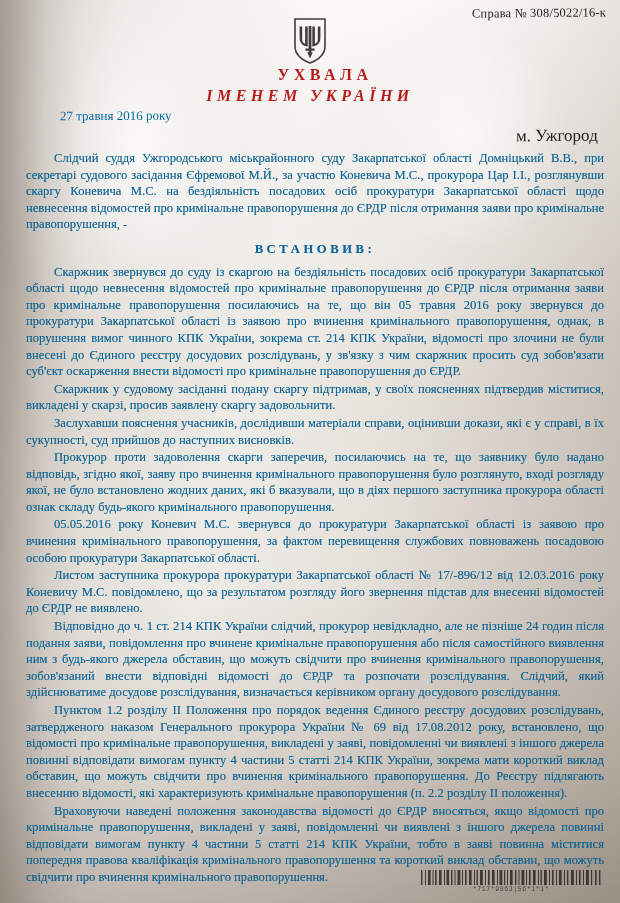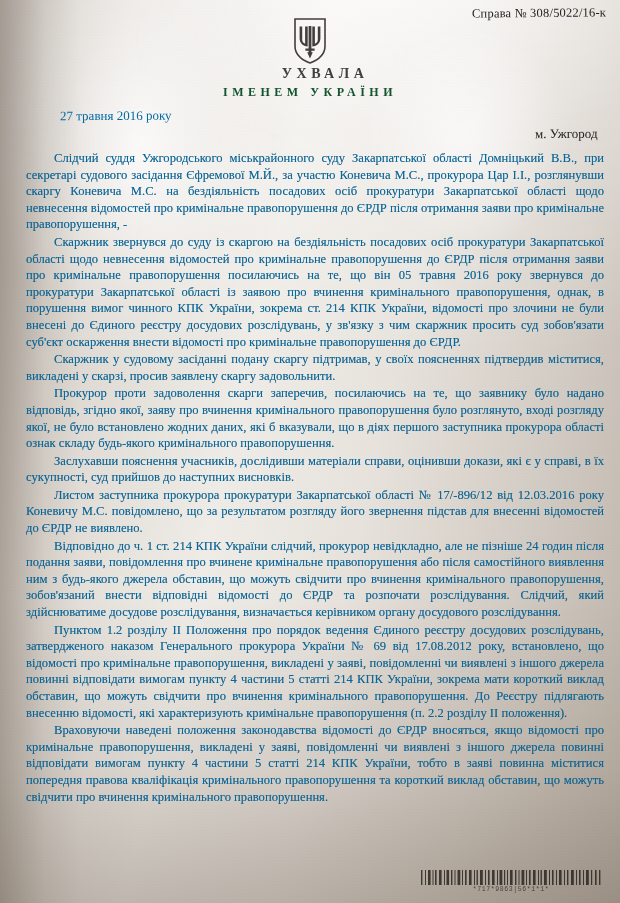--- a/index.html
+++ b/index.html
@@ -106,47 +106,48 @@
   }
 
   #doc-title {
     position: absolute;
     left: 0;
     right: 0;
     top: 66px;
     text-align: center;
   }
   #doc-title .line1 {
-    font-size: 14px;
+    font-size: 16px;
     font-weight: bold;
     letter-spacing: 4.5px;
-    color: #404040;
+    color: #b91c1c;
     margin-left: 30px;
   }
   #doc-title .line2 {
-    font-size: 12px;
+    font-size: 16px;
     font-weight: bold;
     letter-spacing: 4.5px;
     margin-top: 3px;
-    color: #14532d;
+    color: #b91c1c;
+    font-style: italic;
   }
 
   .meta-date {
     position: absolute;
     left: 60px;
     top: 108px;
     font-size: 13px;
     color: #0369a1;
     transform: rotate(-0.25deg);
   }
   .meta-city {
     position: absolute;
     right: 22px;
     top: 126px;
-    font-size: 13px;
+    font-size: 17px;
     color: #24201d;
     transform: rotate(-0.3deg);
   }
 
   #body-text {
     position: absolute;
     left: 26px;
     right: 16px;
     top: 150px;
   }
@@ -221,24 +222,26 @@
     <div id="doc-title">
       <div class="line1">УХВАЛА</div>
       <div class="line2">ІМЕНЕМ УКРАЇНИ</div>
     </div>
 
     <div class="meta-date">27 травня 2016 року</div>
     <div class="meta-city">м. Ужгород</div>
 
     <div id="body-text">
       <p>Слідчий суддя Ужгородського міськрайонного суду Закарпатської області Домніцький В.В., при секретарі судового засідання Єфремової М.Й., за участю Коневича М.С., прокурора Цар І.І., розглянувши скаргу Коневича М.С. на бездіяльність посадових осіб прокуратури Закарпатської області щодо невнесення відомостей про кримінальне правопорушення до ЄРДР після отримання заяви про кримінальне правопорушення, -</p>
+      <p class="section-head">ВСТАНОВИВ:</p>
       <p>Скаржник звернувся до суду із скаргою на бездіяльність посадових осіб прокуратури Закарпатської області щодо невнесення відомостей про кримінальне правопорушення до ЄРДР після отримання заяви про кримінальне правопорушення посилаючись на те, що він 05 травня 2016 року звернувся до прокуратури Закарпатської області із заявою про вчинення кримінального правопорушення, однак, в порушення вимог чинного КПК України, зокрема ст. 214 КПК України, відомості про злочини не були внесені до Єдиного реєстру досудових розслідувань, у зв'язку з чим скаржник просить суд зобов'язати суб'єкт оскарження внести відомості про кримінальне правопорушення до ЄРДР.</p>
       <p>Скаржник у судовому засіданні подану скаргу підтримав, у своїх поясненнях підтвердив міститися, викладені у скарзі, просив заявлену скаргу задовольнити.</p>
+      <p>Заслухавши пояснення учасників, дослідивши матеріали справи, оцінивши докази, які є у справі, в їх сукупності, суд прийшов до наступних висновків.</p>
       <p>Прокурор проти задоволення скарги заперечив, посилаючись на те, що заявнику було надано відповідь, згідно якої, заяву про вчинення кримінального правопорушення було розглянуто, вході розгляду якої, не було встановлено жодних даних, які б вказували, що в діях першого заступника прокурора області ознак складу будь-якого кримінального правопорушення.</p>
-      <p>Заслухавши пояснення учасників, дослідивши матеріали справи, оцінивши докази, які є у справі, в їх сукупності, суд прийшов до наступних висновків.</p>
+      <p>05.05.2016 року Коневич М.С. звернувся до прокуратури Закарпатської області із заявою про вчинення кримінального правопорушення, за фактом перевищення службових повноважень посадовою особою прокуратури Закарпатської області.</p>
       <p>Листом заступника прокурора прокуратури Закарпатської області № 17/-896/12 від 12.03.2016 року Коневичу М.С. повідомлено, що за результатом розгляду його звернення підстав для внесенні відомостей до ЄРДР не виявлено.</p>
       <p>Відповідно до ч. 1 ст. 214 КПК України слідчий, прокурор невідкладно, але не пізніше 24 годин після подання заяви, повідомлення про вчинене кримінальне правопорушення або після самостійного виявлення ним з будь-якого джерела обставин, що можуть свідчити про вчинення кримінального правопорушення, зобов'язаний внести відповідні відомості до ЄРДР та розпочати розслідування. Слідчий, який здійснюватиме досудове розслідування, визначається керівником органу досудового розслідування.</p>
       <p>Пунктом 1.2 розділу ІІ Положення про порядок ведення Єдиного реєстру досудових розслідувань, затвердженого наказом Генерального прокурора України № 69 від 17.08.2012 року, встановлено, що відомості про кримінальне правопорушення, викладені у заяві, повідомленні чи виявлені з іншого джерела повинні відповідати вимогам пункту 4 частини 5 статті 214 КПК України, зокрема мати короткий виклад обставин, що можуть свідчити про вчинення кримінального правопорушення. До Реєстру підлягають внесенню відомості, які характеризують кримінальне правопорушення (п. 2.2 розділу ІІ положення).</p>
       <p>Враховуючи наведені положення законодавства відомості до ЄРДР вносяться, якщо відомості про кримінальне правопорушення, викладені у заяві, повідомленні чи виявлені з іншого джерела повинні відповідати вимогам пункту 4 частини 5 статті 214 КПК України, тобто в заяві повинна міститися попередня правова кваліфікація кримінального правопорушення та короткий виклад обставин, що можуть свідчити про вчинення кримінального правопорушення.</p>
     </div>
 
     <div id="barcode-block">
       <svg id="barcode" viewBox="0 0 182 15" preserveAspectRatio="none" aria-hidden="true">
         <g fill="#241f1b">
           <rect x="1" y="0" width="1.4" height="15"></rect>

